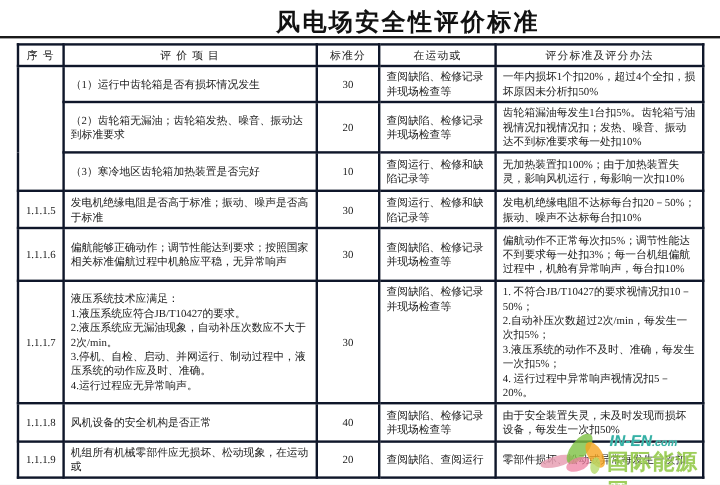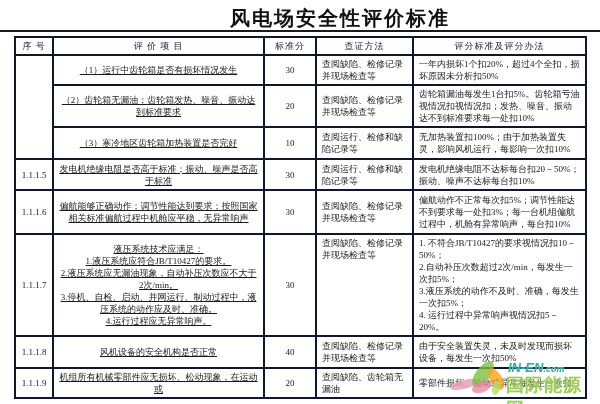--- a/index.html
+++ b/index.html
@@ -29,21 +29,21 @@
   table.eval td, table.eval th {
     border:2px solid #0f172a;
     padding:2px 5px;
     line-height:12px;
     vertical-align:middle;
     font-weight:normal;
     overflow:hidden;
   }
   th.h { text-align:center; letter-spacing:1px; }
   td.c-no    { text-align:center; }
-  td.c-item  { text-align:center; white-space:pre-line;text-decoration:underline; }
+  td.c-item  { text-align:left; white-space:pre-line; }
   td.c-score { text-align:center; }
   td.c-method{ text-align:left; white-space:pre-line;margin-top:14px; }
   td.c-crit  { text-align:left; white-space:pre-line; }
 
   .page-num {
     position:absolute; top:386px; left:0; width:600px;
     text-align:center; font-size:8px; color:#333; letter-spacing:1px;
   }
 
   
@@ -85,21 +85,21 @@
         <col style="width:211px">
         <col style="width:52px">
         <col style="width:97px">
         <col style="width:173px">
     </colgroup>
     <tbody>
         <tr style="height:17px">
       <th class="h">序  号</th>
       <th class="h">评 价 项 目</th>
       <th class="h">标准分</th>
-      <th class="h">查证方法</th>
+      <th class="h">在运动或</th>
       <th class="h">评分标准及评分办法</th>
     </tr>
     <tr style="height:26px">
       <td class="c-no" rowspan="3"></td>
       <td class="c-item">（1）运行中齿轮箱是否有损坏情况发生</td>
       <td class="c-score">30</td>
       <td class="c-method">查阅缺陷、检修记录并现场检查等</td>
       <td class="c-crit">一年内损坏1个扣20%，超过4个全扣，损坏原因未分析扣50%</td>
     </tr>
     <tr style="height:37px">
@@ -146,21 +146,21 @@
       <td class="c-no">1.1.1.8</td>
       <td class="c-item">风机设备的安全机构是否正常</td>
       <td class="c-score">40</td>
       <td class="c-method">查阅缺陷、检修记录并现场检查等</td>
       <td class="c-crit">由于安全装置失灵，未及时发现而损坏设备，每发生一次扣50%</td>
     </tr>
     <tr style="height:23px">
       <td class="c-no">1.1.1.9</td>
       <td class="c-item">机组所有机械零部件应无损坏、松动现象，在运动或</td>
       <td class="c-score">20</td>
-      <td class="c-method">查阅缺陷、齿轮箱无漏油</td>
+      <td class="c-method">查阅缺陷、查阅运行</td>
       <td class="c-crit">零部件损坏、松动或异常每发生一次扣</td>
     </tr>
   </tbody>
     </table>
 
 
   <div class="wm">
     <span class="swoosh"></span>
     <span class="petal green"></span>
     <span class="petal orange"></span>

